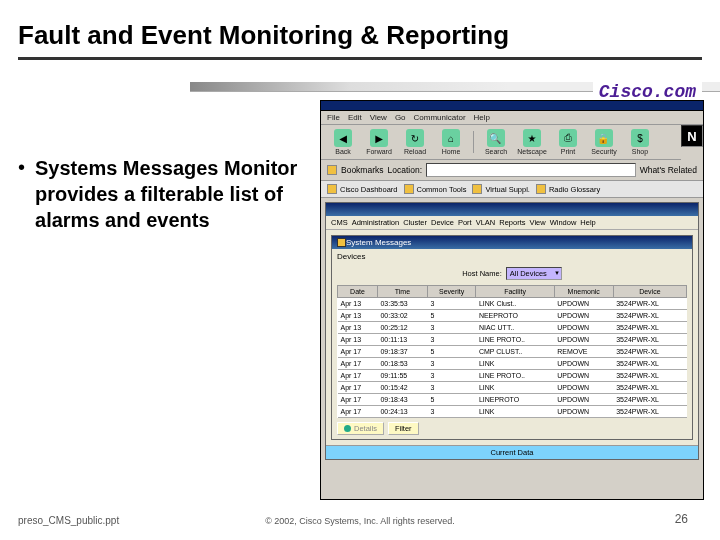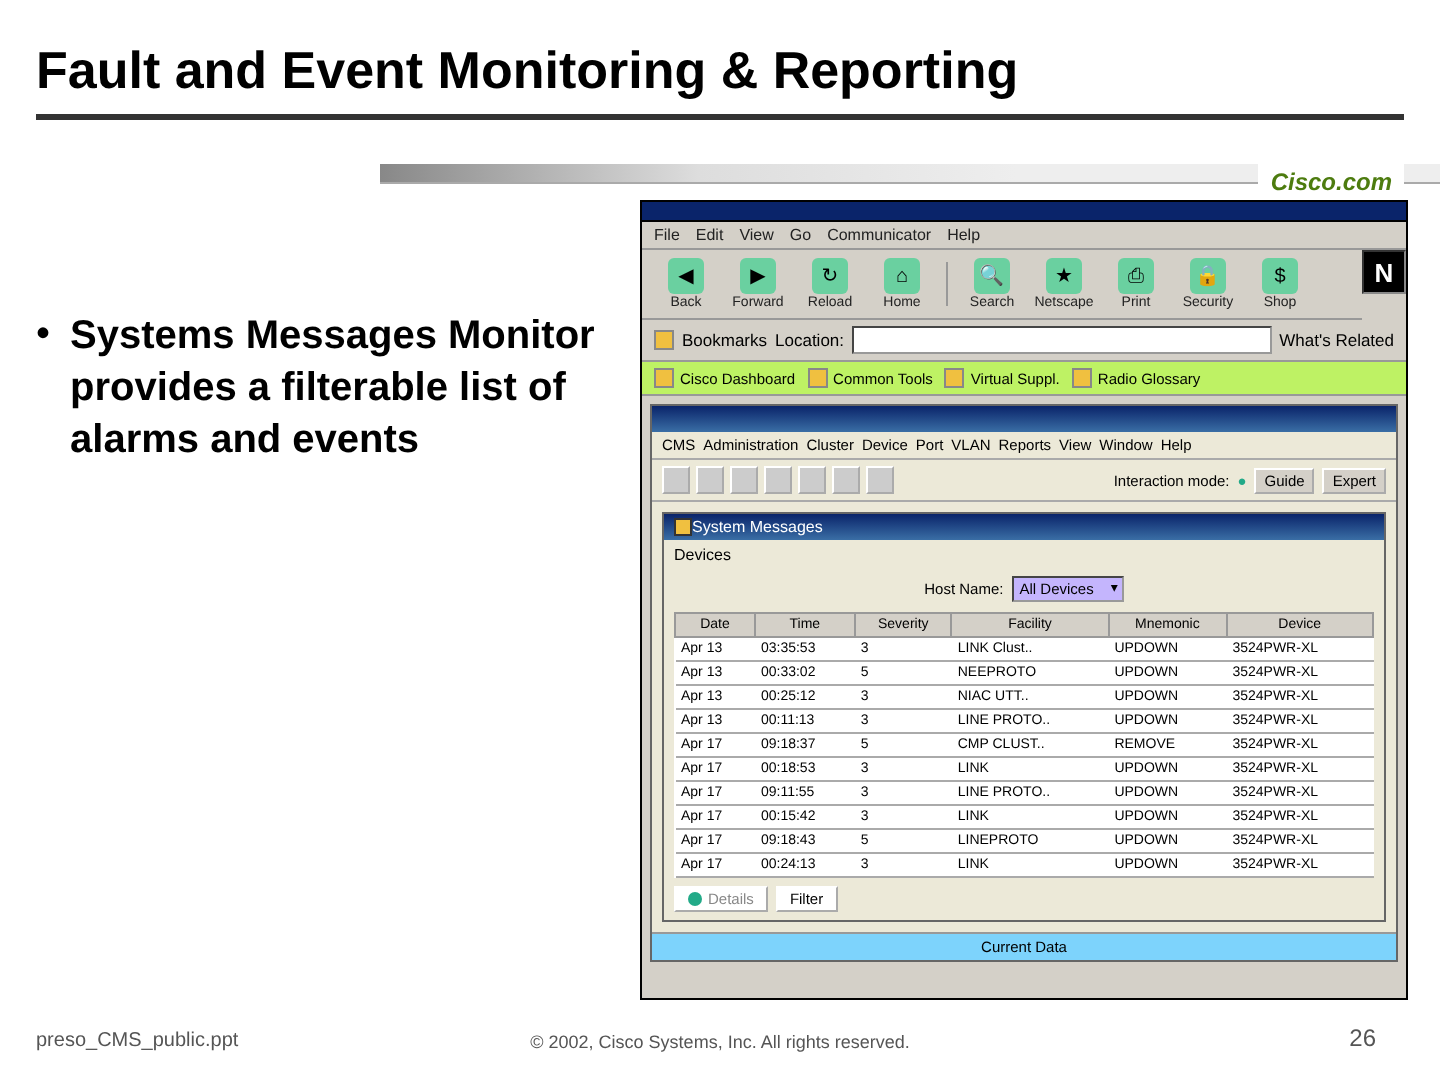--- a/index.html
+++ b/index.html
@@ -1,58 +1,58 @@
 <!DOCTYPE html>
 <html><head>
 <meta charset="utf-8">
 <style>
   * { box-sizing: border-box; margin: 0; padding: 0; }
   body { width: 720px; height: 540px; background: #fff; font-family: Arial, sans-serif; position: relative; overflow: hidden; }
   .slide-title { font-size: 26px; font-weight: bold; color: #000; padding: 20px 18px 4px; }
   .title-rule { height: 3px; background: #333; margin: 2px 18px 0; }
   .gradient-strip { position: absolute; left: 190px; right: 0; top: 82px; height: 10px; background: linear-gradient(90deg, #888 0%, #ddd 30%, #eee 60%); border-bottom: 1px solid #aaa; }
   .logo-wrap { position: absolute; right: 18px; top: 80px; background: #fff; padding: 2px 6px; }
-  .cisco-logo { font-size: 12px; color: #4d7c0f; font-style: italic; font-weight: bold; }
+  .cisco-logo { font-size: 18px; color: #4c1d95; font-style: italic; font-weight: bold; font-family: Liberation Mono, monospace; }
   .bullet-text { position: absolute; left: 18px; top: 155px; width: 290px; }
   .bullet-row { display: flex; gap: 10px; }
   .bullet-dot { font-size: 20px; line-height: 24px; }
   .bullet-p { font-size: 20px; font-weight: bold; line-height: 26px; }
   .app { position: absolute; left: 320px; top: 100px; width: 384px; height: 400px; background: #d4d0c8; border: 1px solid #000; font-size: 8.5px; }
   .browser-titlebar { height: 10px; background: linear-gradient(180deg,#0a246a,#0a246a); border-bottom: 1px solid #000; }
   .menu-row { display: flex; gap: 8px; padding: 2px 6px; background: #d4d0c8; border-bottom: 1px solid #999; font-size: 8px; color: #222; }
   .toolbar { display: flex; gap: 4px; padding: 4px 6px; background: #d4d0c8; border-bottom: 1px solid #999; align-items: center; }
   .tb-btn { display: flex; flex-direction: column; align-items: center; gap: 1px; width: 32px; }
   .tb-ico { width: 18px; height: 18px; border-radius: 3px; display: flex; align-items: center; justify-content: center; font-size: 10px; }
   .tb-lbl { font-size: 7px; color: #222; }
   .divider { width: 1px; height: 22px; background: #999; margin: 0 2px; }
   .addr-row { display: flex; gap: 4px; padding: 3px 6px; background: #d4d0c8; border-bottom: 1px solid #999; align-items: center; }
   .addr-input { flex: 1; height: 14px; background: #fff; border: 1px inset #999; font-size: 8px; padding: 0 3px; }
   .n-logo { width: 22px; height: 22px; background: #000; color: #fff; display: flex; align-items: center; justify-content: center; font-size: 13px; font-weight: bold; border: 1px inset #888; }
-  .tabs-row { display: flex; gap: 6px; padding: 3px 6px; background: #bef264; border-bottom: 1px solid #999; }
+  .tabs-row { display: flex; gap: 6px; padding: 3px 6px; background: #e5e5e5; border-bottom: 1px solid #999; }
   .tab { display: flex; align-items: center; gap: 3px; font-size: 7.5px; }
   .tab-ico { width: 10px; height: 10px; background: #f0c040; border: 1px solid #888; }
   .cms-window { margin: 4px; border: 1px solid #666; background: #ece9d8; }
   .cms-title { background: linear-gradient(180deg,#0a246a,#3a6ea5); height: 13px; }
   .cms-menu { display: flex; gap: 4px; padding: 2px 5px; font-size: 7.5px; flex-wrap: wrap; border-bottom: 1px solid #aaa; }
   .cms-toolbar { display: flex; gap: 3px; padding: 3px 5px; border-bottom: 1px solid #aaa; align-items: center; }
   .cms-ico { width: 14px; height: 14px; background: #ccc; border: 1px outset #fff; }
   .mode-wrap { margin-left: auto; display: flex; align-items: center; gap: 4px; font-size: 7.5px; }
   .mode-btn { padding: 1px 4px; border: 1px outset #fff; background: #d4d0c8; font-size: 7.5px; }
   .sysmsg-win { margin: 5px; border: 1px solid #666; background: #ece9d8; }
   .sysmsg-title { background: linear-gradient(180deg,#0a246a,#3a6ea5); color: #fff; font-size: 8px; padding: 2px 5px; display: flex; align-items: center; gap: 0; }
   .sysmsg-title-ico { width: 9px; height: 9px; background: #f0c040; border: 1px solid #333; }
   .devices-bar { font-size: 8px; padding: 3px 5px; }
   .hostname-row { display: flex; align-items: center; justify-content: center; gap: 4px; padding: 3px 0 5px; font-size: 7.5px; }
   .hn-select { background: #c4b5fd; border: 1px inset #999; padding: 1px 14px 1px 3px; font-size: 7.5px; position: relative; }
   .hn-select::after { content: "▾"; position: absolute; right: 2px; font-size: 7px; }
   .grid { width: calc(100% - 10px); margin: 0 5px; border-collapse: collapse; background: #fff; }
   .grid th { background: #d4d0c8; border: 1px solid #999; font-size: 7px; font-weight: normal; padding: 2px 3px; }
   .grid td { border-bottom: 1px solid #aaa; font-size: 7px; padding: 2px 3px; white-space: nowrap; }
   .btn-row { display: flex; gap: 4px; padding: 4px 5px; }
-  .sm-btn { padding: 1px 6px; border: 1px outset #fff; background: #ffffff; font-size: 7.5px; display: flex; align-items: center; gap: 3px; }
+  .sm-btn { padding: 1px 6px; border: 1px outset #fff; background: #fef9c3; font-size: 7.5px; display: flex; align-items: center; gap: 3px; }
   .sm-btn.disabled { color: #888; }
   .dot-green { width: 7px; height: 7px; border-radius: 50%; background: #2a8; }
   .status-line { display: flex; padding: 2px 6px; font-size: 7.5px; border-top: 1px solid #999; justify-content: center; background: #7dd3fc; }
   .footer-left { position: absolute; left: 18px; bottom: 14px; font-size: 10px; color: #555; }
   .footer-mid { position: absolute; left: 50%; bottom: 14px; transform: translateX(-50%); font-size: 9px; color: #555; }
   .footer-right { position: absolute; right: 32px; bottom: 14px; font-size: 12px; color: #555; }
 </style>
 </head>
 <body>
 
@@ -155,35 +155,20 @@
         <span>Administration</span>
         <span>Cluster</span>
         <span>Device</span>
         <span>Port</span>
         <span>VLAN</span>
         <span>Reports</span>
         <span>View</span>
         <span>Window</span>
         <span>Help</span>
       </div>
-    <div class="cms-toolbar">
-      <div class="cms-ico"></div>
-      <div class="cms-ico"></div>
-      <div class="cms-ico"></div>
-      <div class="cms-ico"></div>
-      <div class="cms-ico"></div>
-      <div class="cms-ico"></div>
-      <div class="cms-ico"></div>
-      <div class="mode-wrap">
-        <span>Interaction mode:</span>
-        <span style="color:#2a8;">●</span>
-        <span class="mode-btn">Guide</span>
-        <span class="mode-btn">Expert</span>
-      </div>
-    </div>
 
     <div class="sysmsg-win">
       <div class="sysmsg-title">
         <span class="sysmsg-title-ico"></span>
         <span>System Messages</span>
       </div>
       <div class="devices-bar">Devices</div>
       <div class="hostname-row">
         <span>Host Name:</span>
         <span class="hn-select">All Devices</span>

